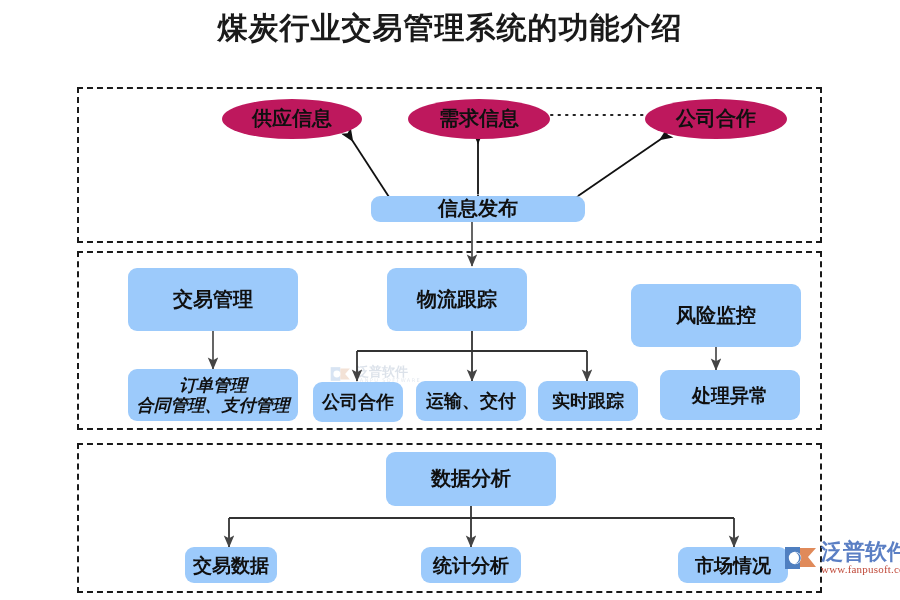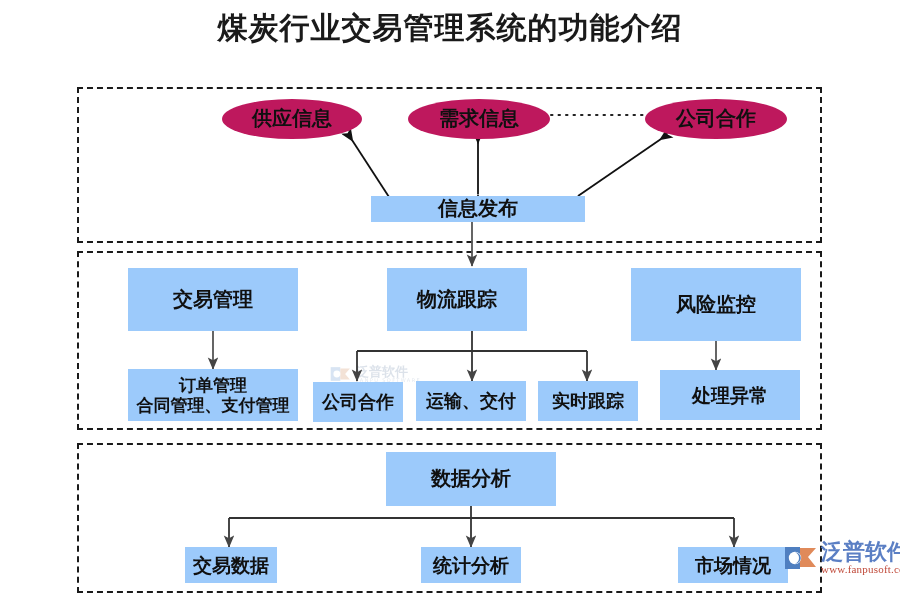--- a/index.html
+++ b/index.html
@@ -34,20 +34,21 @@
     position: absolute;
     background: #9CCAFB;
     color: #101010;
     font-weight: 700;
     display: flex;
     align-items: center;
     justify-content: center;
     text-align: center;
     line-height: 1.18;
     z-index: 3;
+    border-radius: 9px;
   }
   .node.ellipse {
     border-radius: 50%;
     background: #be185d;
   }
   .fs20 { font-size: 20px; }
   .fs19 { font-size: 19px; }
   .fs18 { font-size: 18px; }
   .fs17 { font-size: 17px; }
 
@@ -150,23 +151,23 @@
   <div class="node ellipse fs20" style="left:408px; top:99px; width:142px; height:40px;">需求信息</div>
 
   <div class="node ellipse fs20" style="left:645px; top:99px; width:142px; height:40px;">公司合作</div>
 
   <div class="node fs20" style="left:371px; top:196px; width:214px; height:26px;">信息发布</div>
 
   <div class="node fs20" style="left:128px; top:268px; width:170px; height:63px;">交易管理</div>
 
   <div class="node fs20" style="left:387px; top:268px; width:140px; height:63px;">物流跟踪</div>
 
-  <div class="node fs20" style="left:631px; top:268px; width:170px; height:73px;">风险监控</div>
-
-  <div class="node fs17" style="left:128px; top:369px; width:170px; height:52px; flex-direction:column;">
+  <div class="node fs20" style="left:631px; top:284px; width:170px; height:63px;">风险监控</div>
+
+  <div class="node fs17" style="left:128px; top:369px; width:170px; height:52px; flex-direction:column;font-style:italic;">
     <span>订单管理</span>
     <span>合同管理、支付管理</span>
   </div>
 
   <div class="node fs18" style="left:313px; top:382px; width:90px; height:40px;">公司合作</div>
 
   <div class="node fs18" style="left:416px; top:381px; width:110px; height:40px;">运输、交付</div>
 
   <div class="node fs18" style="left:538px; top:381px; width:100px; height:40px;">实时跟踪</div>
 

